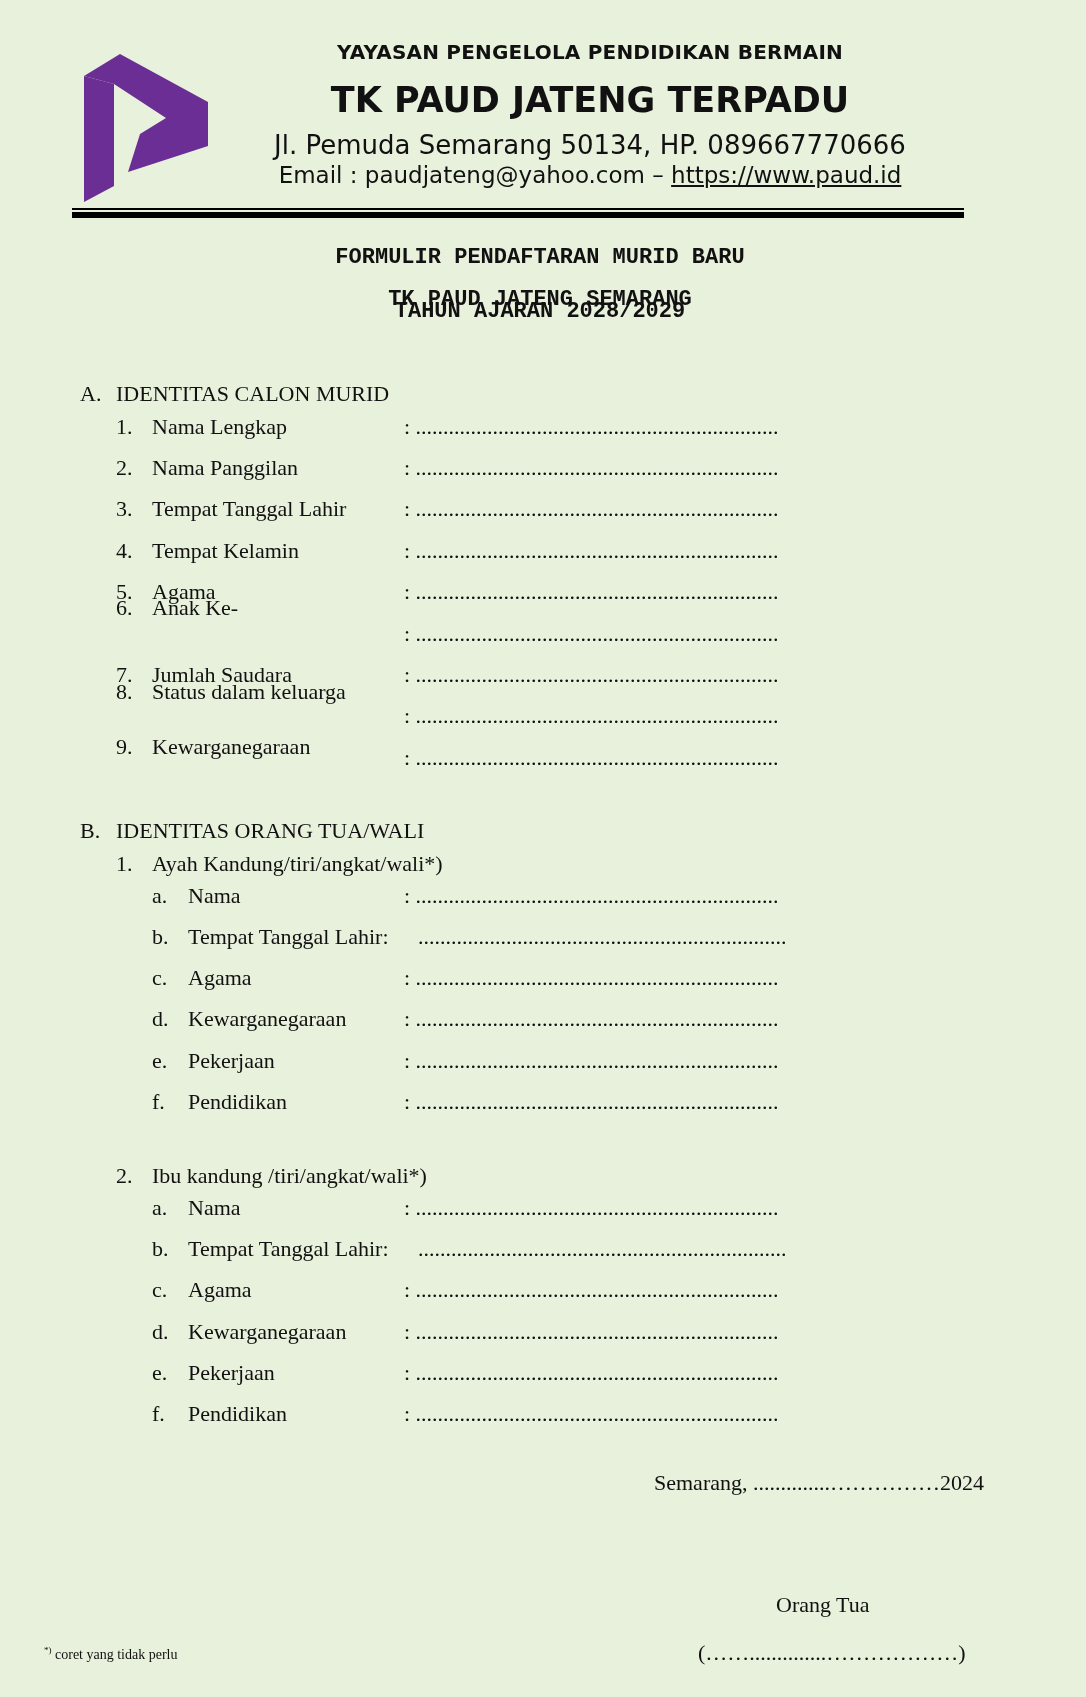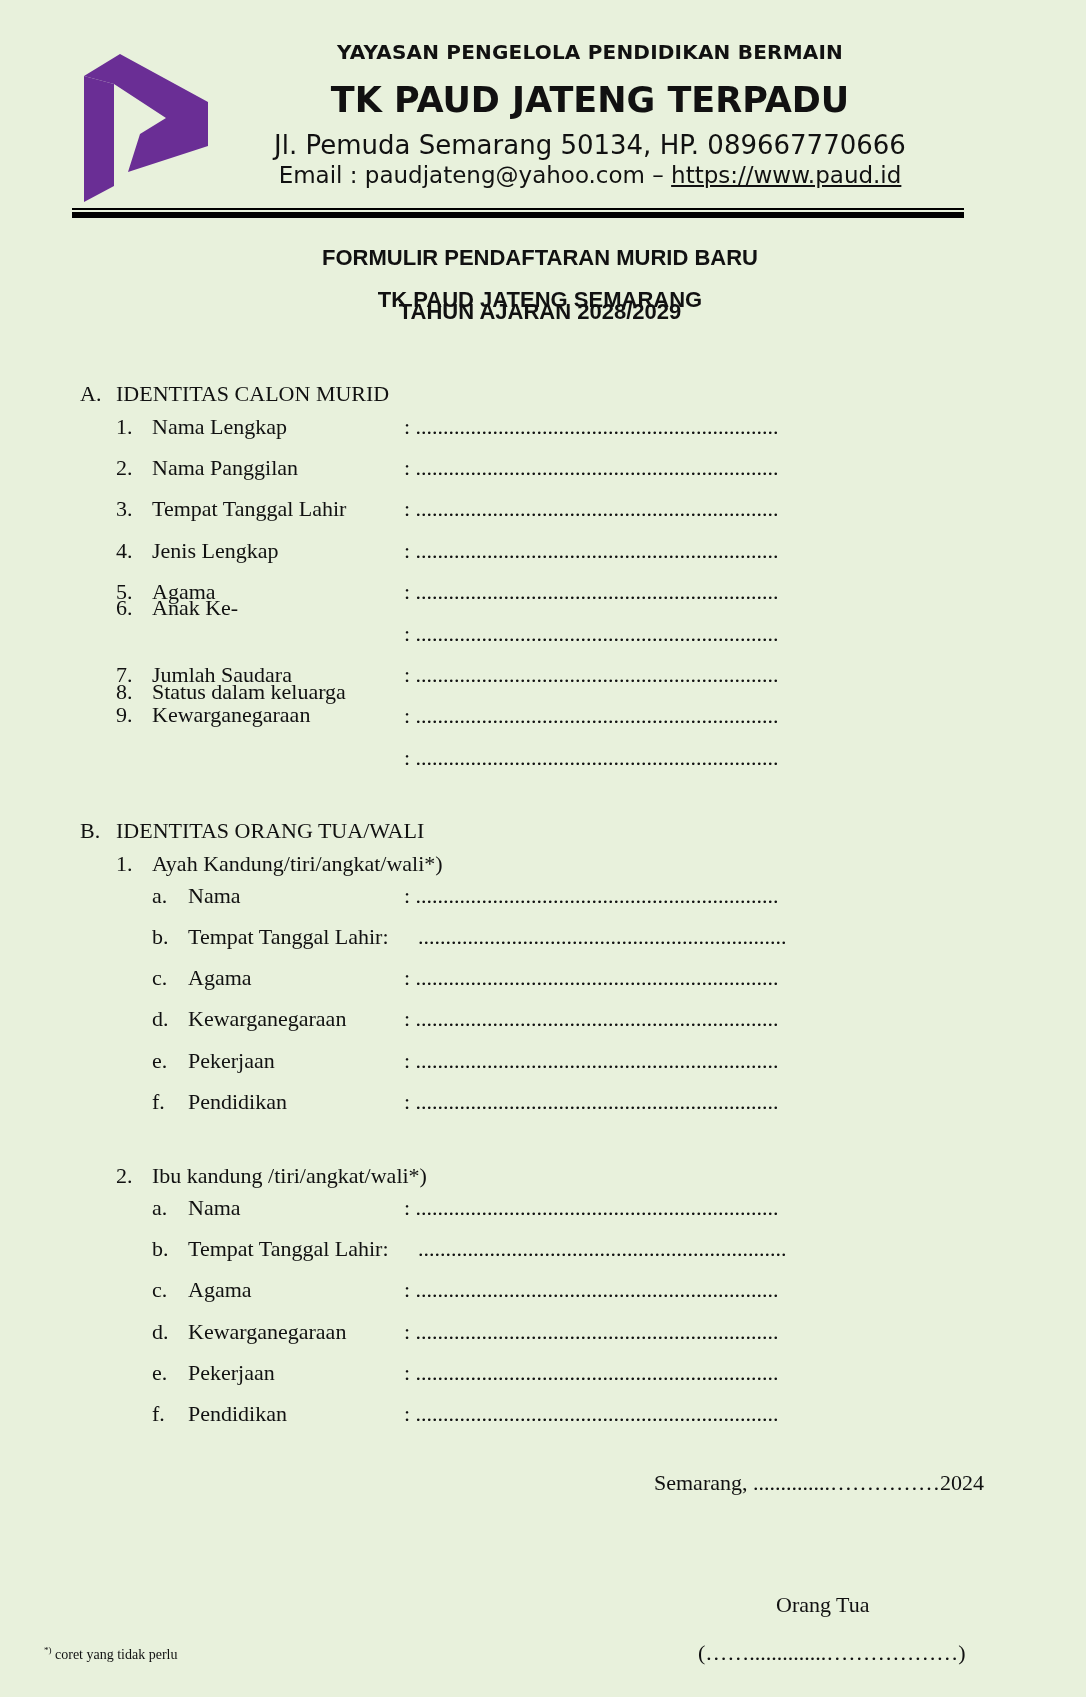--- a/index.html
+++ b/index.html
@@ -27,21 +27,21 @@
     .kop-2 { top: 80px; font-size: 35px; font-weight: bold; }
     .kop-3 { top: 130px; font-size: 26px; font-family: "DejaVu Sans", sans-serif; }
     .kop-4 { top: 162px; font-size: 23px; }
     .kop-4 .link { text-decoration: underline; }
     .rule-thin { left: 72px; top: 208px; width: 892px; height: 2px; background: #000; }
     .rule-thick { left: 72px; top: 212px; width: 892px; height: 6px; background: #000; }
 
     
     .title {
       left: 240px; width: 600px; text-align: center;
-      font-family: Liberation Sans, sans-serif;
+      font-family: Liberation Mono, monospace;
       font-weight: bold; font-size: 22px; line-height: 27px;
     }
 
     
     .serif { font-family: "Liberation Serif", serif; font-size: 22px; }
     .section-head { left: 80px; }
     .section-head .letter { display: inline-block; width: 36px; }
 
     .row { left: 116px; height: 28px; white-space: nowrap; }
     .row .num { display: inline-block; width: 36px; }
@@ -92,36 +92,36 @@
 
 <div class="abs serif row" style="top:414px"><span class="num">1.</span><span class="label">Nama Lengkap</span></div>
 <div class="abs serif fill" style="top:414px">: ..................................................................</div>
 
 <div class="abs serif row" style="top:455px"><span class="num">2.</span><span class="label">Nama Panggilan</span></div>
 <div class="abs serif fill" style="top:455px">: ..................................................................</div>
 
 <div class="abs serif row" style="top:496px"><span class="num">3.</span><span class="label">Tempat Tanggal Lahir</span></div>
 <div class="abs serif fill" style="top:496px">: ..................................................................</div>
 
-<div class="abs serif row" style="top:538px"><span class="num">4.</span><span class="label">Jenis Lengkap</span></div>
+<div class="abs serif row" style="top:538px"><span class="num">4.</span><span class="label">Tempat Kelamin</span></div>
 <div class="abs serif fill" style="top:538px">: ..................................................................</div>
 
 <div class="abs serif row" style="top:579px"><span class="num">5.</span><span class="label">Agama</span></div>
 <div class="abs serif fill" style="top:579px">: ..................................................................</div>
 
 <div class="abs serif row" style="top:595px"><span class="num">6.</span><span class="label">Anak Ke-</span></div>
 <div class="abs serif fill" style="top:621px">: ..................................................................</div>
 
 <div class="abs serif row" style="top:662px"><span class="num">7.</span><span class="label">Jumlah Saudara</span></div>
 <div class="abs serif fill" style="top:662px">: ..................................................................</div>
 
 <div class="abs serif row" style="top:679px"><span class="num">8.</span><span class="label">Status dalam keluarga</span></div>
 <div class="abs serif fill" style="top:703px">: ..................................................................</div>
 
-<div class="abs serif row" style="top:702px"><span class="num">9.</span><span class="label">Kewarganegaraan</span></div>
+<div class="abs serif row" style="top:734px"><span class="num">9.</span><span class="label">Kewarganegaraan</span></div>
 <div class="abs serif fill" style="top:745px">: ..................................................................</div>
 
 <div class="abs serif section-head" style="top:818px">
   <span class="letter">B.</span><span>IDENTITAS ORANG TUA/WALI</span>
 </div>
 
 <div class="abs serif subhead" style="top:851px">
   <span class="num">1.</span><span>Ayah Kandung/tiri/angkat/wali*)</span>
 </div>
 

